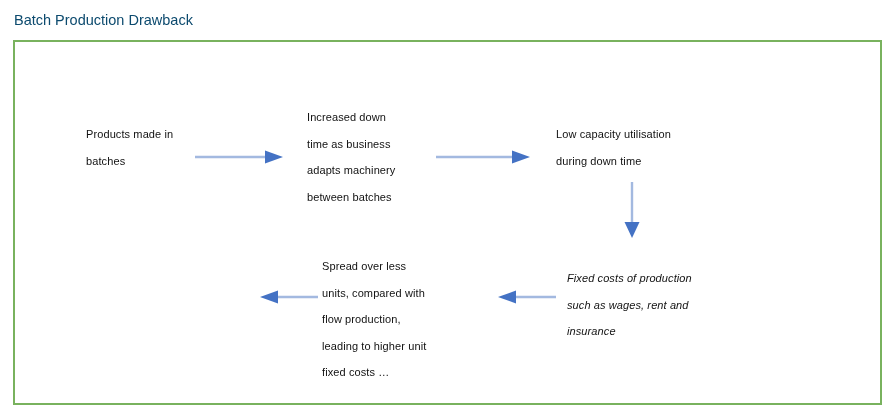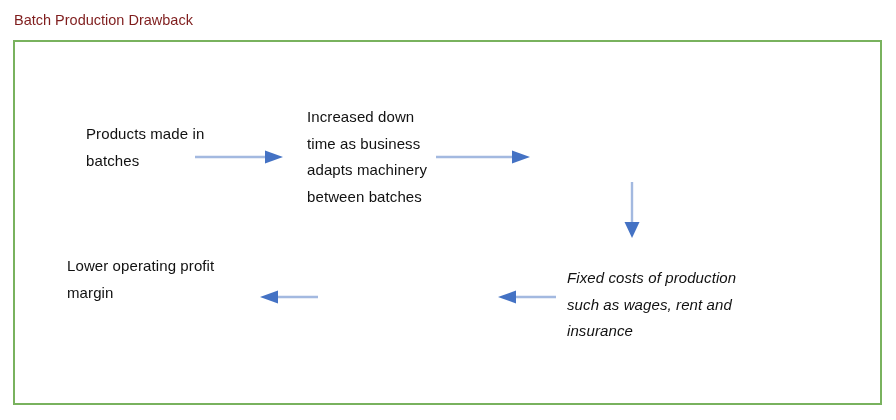--- a/index.html
+++ b/index.html
@@ -14,36 +14,36 @@
     font-family: "Liberation Sans", sans-serif;
     color: #1a1a1a;
     overflow: hidden;
   }
   #page-title {
     position: absolute;
     left: 14px;
     top: 10px;
     font-size: 14.5px;
     line-height: 20px;
-    color: #7f1d1d;
+    color: #0c4a6e;
     white-space: nowrap;
   }
   #diagram-frame {
     position: absolute;
     left: 13px;
     top: 40px;
     width: 869px;
     height: 365px;
     border: 2px solid #79B25E;
     box-sizing: border-box;
     background: #ffffff;
   }
   .node-text {
     position: absolute;
-    font-size: 15px;
+    font-size: 11px;
     line-height: 26.5px;
     color: #111111;
     white-space: pre-line;
     letter-spacing: 0.1px;
   }
   
   #node-1 { left: 55px;  top: 79px;  width: 200px; margin-left: 16px; }
   #node-2 { left: 292px; top: 62px;  width: 170px; }
   #node-3 { left: 541px; top: 79px;  width: 220px; }
   #node-4 { left: 552px; top: 223px; width: 220px; font-style: italic; }
@@ -94,22 +94,27 @@
   </svg>
 
   <div id="node-1" class="node-text">Products made in
 batches</div>
 
   <div id="node-2" class="node-text">Increased down
 time as business
 adapts machinery
 between batches</div>
 
+  <div id="node-3" class="node-text">Low capacity utilisation
+during down time</div>
 
   <div id="node-4" class="node-text">Fixed costs of production
 such as wages, rent and
 insurance</div>
 
+  <div id="node-5" class="node-text">Spread over less
+units, compared with
+flow production,
+leading to higher unit
+fixed costs …</div>
 
-  <div id="node-6" class="node-text">Lower operating profit
-margin</div>
 
 </div>
 
 </body></html>

